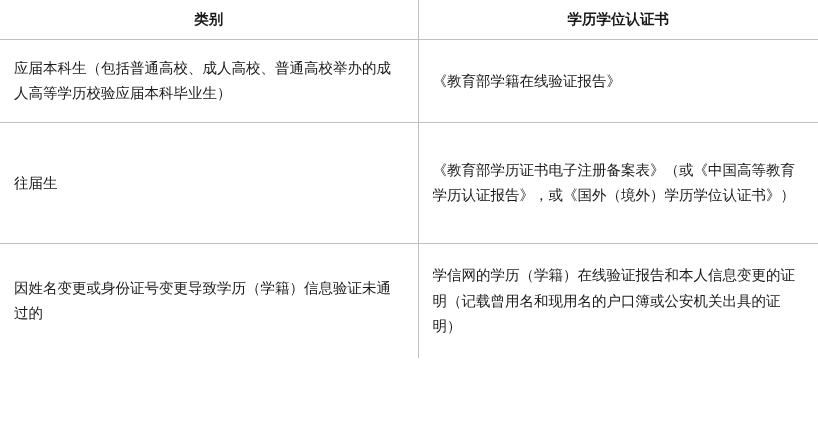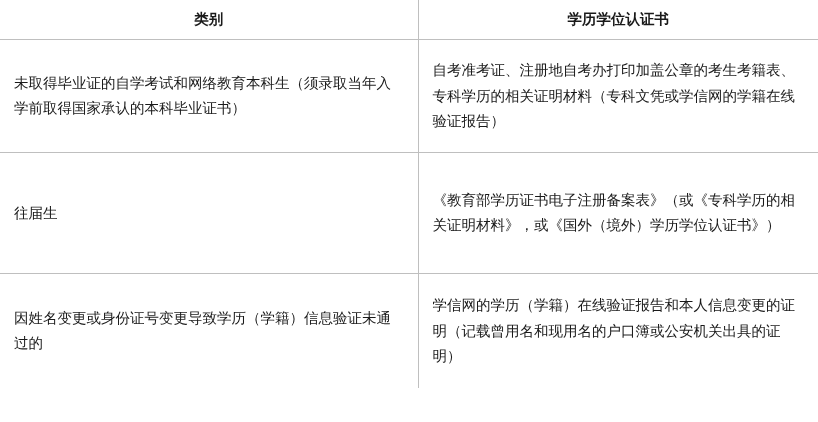--- a/index.html
+++ b/index.html
@@ -73,34 +73,34 @@
       <col class="col-a">
       <col class="col-b">
     </colgroup>
     <thead>
       <tr>
         <th>类别</th>
         <th>学历学位认证书</th>
       </tr>
     </thead>
     <tbody>
-      <tr class="r2">
+      <tr class="r1">
         <td>
-          <span class="cell-text">未取得毕业证的自学考试和网络教育本科生（须录取当年入学前取得国家承认的本科毕业证书）</span>
+          <span class="cell-text">应届本科生（包括普通高校、成人高校、普通高校举办的成人高等学历校验应届本科毕业生）</span>
         </td>
         <td>
-          <span class="cell-text">自考准考证、注册地自考办打印加盖公章的考生考籍表、专科学历的相关证明材料（专科文凭或学信网的学籍在线验证报告）</span>
+          <span class="cell-text">《教育部学籍在线验证报告》</span>
         </td>
       </tr>
       <tr class="r3">
         <td>
           <span class="cell-text">往届生</span>
         </td>
         <td>
-          <span class="cell-text">《教育部学历证书电子注册备案表》（或《专科学历的相关证明材料》，或《国外（境外）学历学位认证书》）</span>
+          <span class="cell-text">《教育部学历证书电子注册备案表》（或《中国高等教育学历认证报告》，或《国外（境外）学历学位认证书》）</span>
         </td>
       </tr>
       <tr class="r4">
         <td>
           <span class="cell-text">因姓名变更或身份证号变更导致学历（学籍）信息验证未通过的</span>
         </td>
         <td>
           <span class="cell-text">学信网的学历（学籍）在线验证报告和本人信息变更的证明（记载曾用名和现用名的户口簿或公安机关出具的证明）</span>
         </td>
       </tr>

